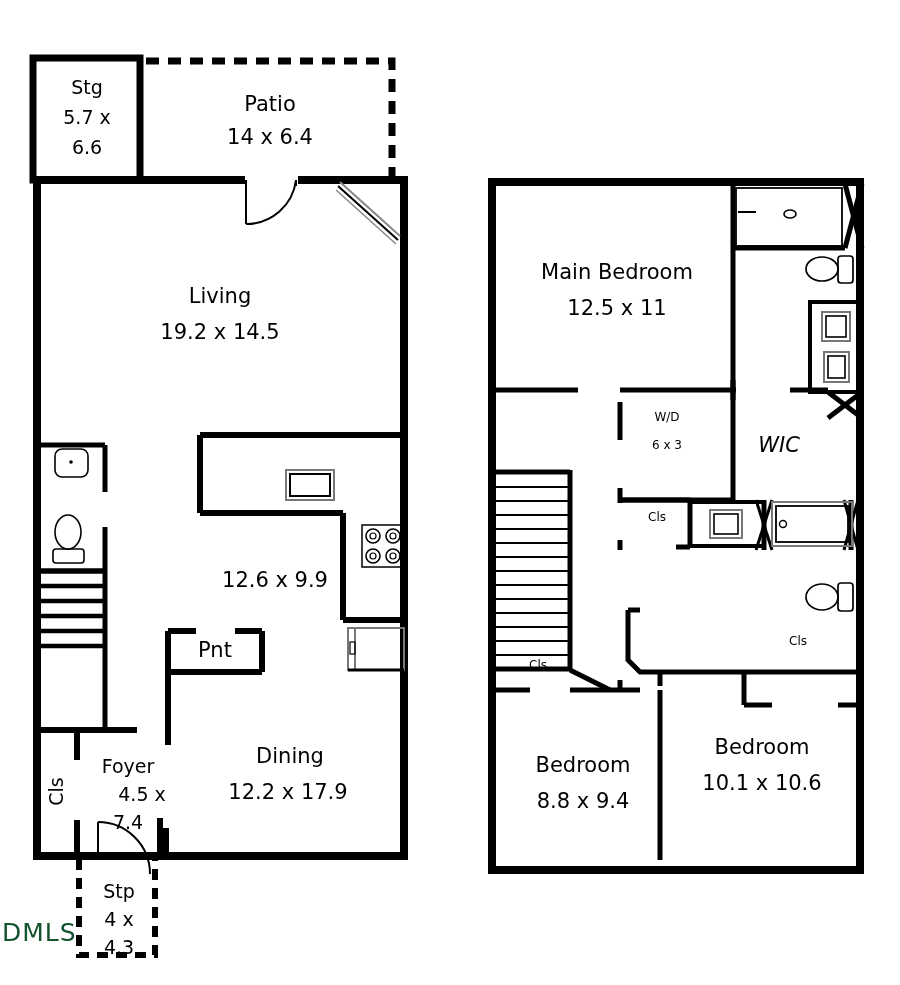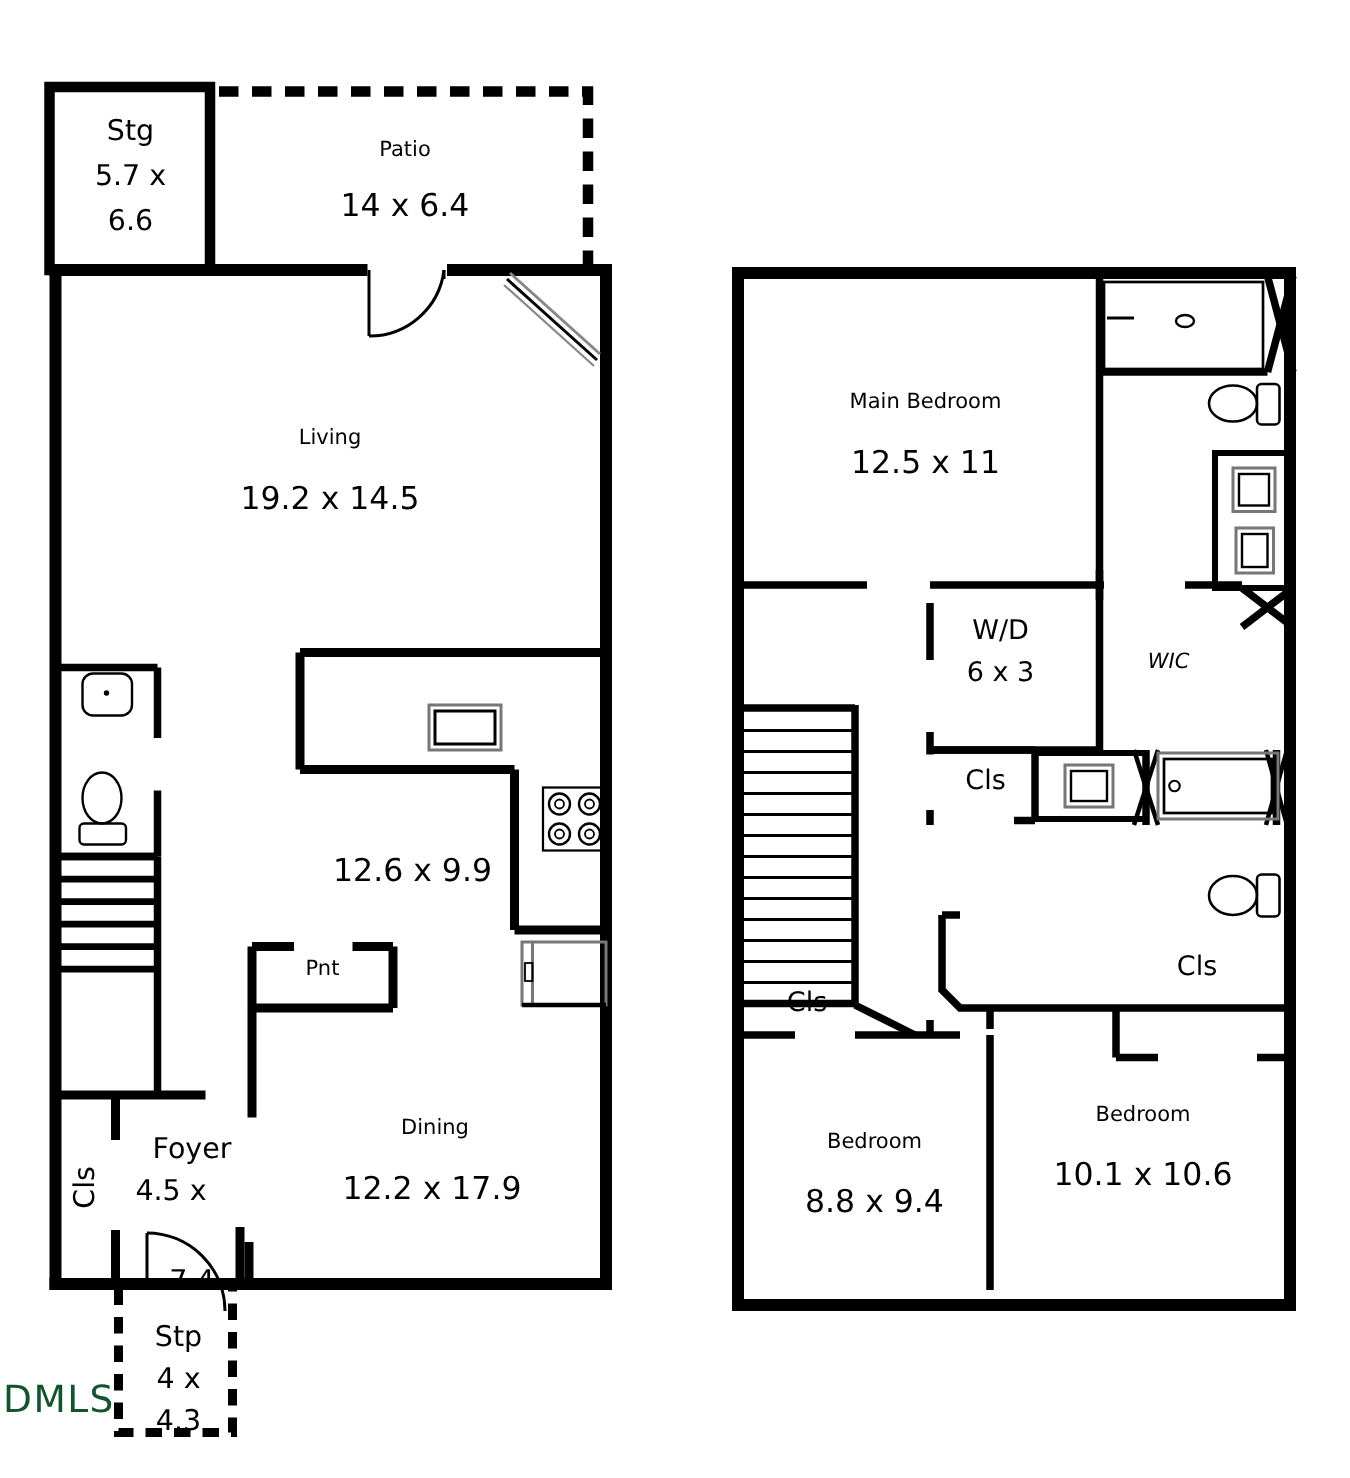--- a/index.html
+++ b/index.html
@@ -31,30 +31,30 @@
     font-weight: 400;
     text-align: center;
     white-space: pre;
     line-height: 1.22;
     letter-spacing: 0px;
   }
   .floor-title {
     font-size: 23px;
   }
   .room-name {
-    font-size: 14px;
+    font-size: 21px;
   }
   .room-dim {
     font-size: 21px;
   }
   .small-room {
     font-size: 19px;
   }
   .tiny-room {
-    font-size: 18px;
+    font-size: 12px;
   }
   .vert {
     transform: rotate(-90deg);
     transform-origin: center center;
   }
   .watermark {
     position: absolute;
     font-size: 25px;
     color: #14532d;
     letter-spacing: 1px;
@@ -327,22 +327,22 @@
   <div class="lbl room-dim" style="left:110px; top:320px; width:220px;">19.2 x 14.5</div>
 
   <div class="lbl room-dim" style="left:180px; top:568px; width:190px;">12.6 x 9.9</div>
 
   <div class="lbl room-name" style="left:170px; top:638px; width:90px;">Pnt</div>
 
   <div class="lbl room-name" style="left:200px; top:744px; width:180px;">Dining</div>
   <div class="lbl room-dim" style="left:190px; top:780px; width:196px;">12.2 x 17.9</div>
 
   <div class="lbl small-room" style="left:80px; top:755px; width:96px;">Foyer</div>
-  <div class="lbl small-room" style="left:66px; top:783px; width:96px;">4.5 x</div>
-  <div class="lbl small-room" style="left:80px; top:843px; width:96px;">7.4</div>
+  <div class="lbl small-room" style="left:94px; top:783px; width:96px;">4.5 x</div>
+  <div class="lbl small-room" style="left:80px; top:811px; width:96px;">7.4</div>
 
   <div class="lbl small-room vert" style="left:32px; top:780px; width:50px;">Cls</div>
 
   <div class="lbl small-room" style="left:84px; top:880px; width:70px;">Stp</div>
   <div class="lbl small-room" style="left:84px; top:908px; width:70px;">4 x</div>
   <div class="lbl small-room" style="left:84px; top:936px; width:70px;">4.3</div>
 
 
   <div class="lbl room-name" style="left:512px; top:260px; width:210px;">Main Bedroom</div>
   <div class="lbl room-dim" style="left:512px; top:296px; width:210px;">12.5 x 11</div>

